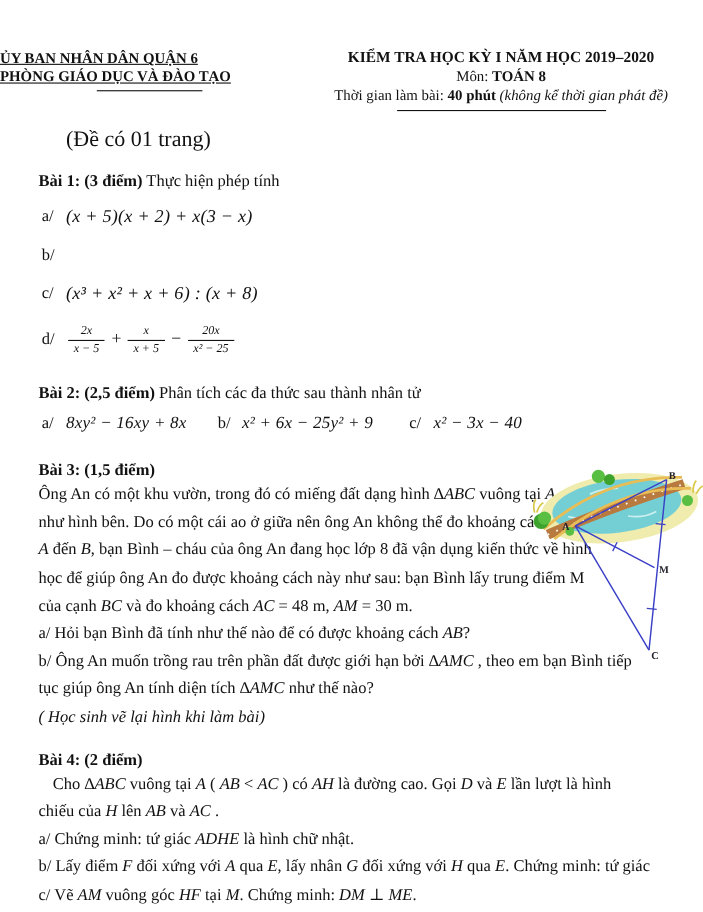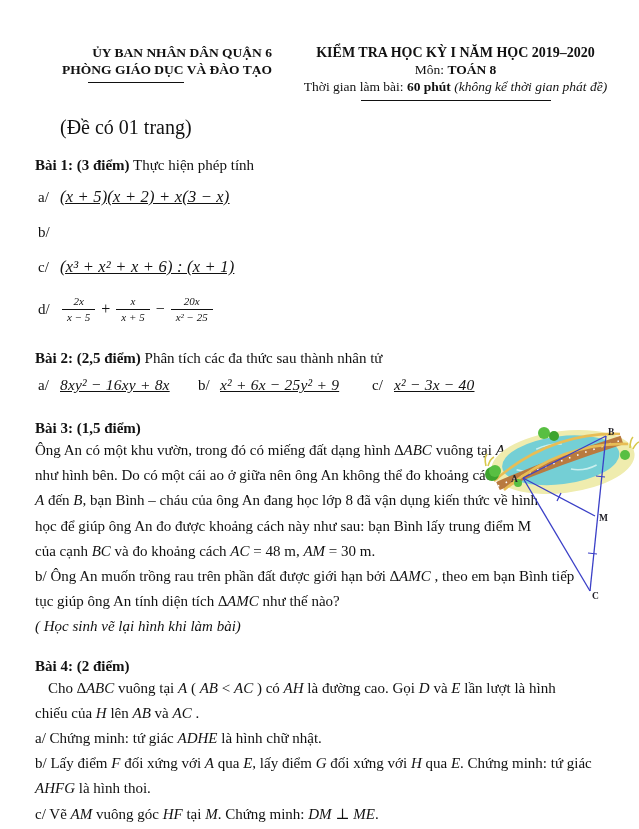--- a/index.html
+++ b/index.html
@@ -2,38 +2,38 @@
 <html style="--c-line: #3a3fc7; --c-label: #24232b; --c-island: #efecae; --c-water: #74cfd5; --c-bridge: #b97a3f; --c-rail: #e8bd55; --c-bush: #58bf42; --c-reed: #d8c84a;"><head>
 <meta charset="utf-8">
 <style>
   html,body{margin:0;padding:0;background:#ffffff;}
   body{width:639px;height:829px;overflow:hidden;
        font-family:"Liberation Serif","DejaVu Serif",serif;color:#111;}
   .page{position:relative;width:639px;height:829px;background:#fff;}
 
   
   .header{display:flex;margin-top:44px;}
-  .h-left{width:272px;text-align:right;}
+  .h-left{width:272px;text-align:left;text-decoration:underline;}
   .h-right{flex:1;text-align:center;}
   .h-line{font-size:13.5px;line-height:17px;}
   .bold{font-weight:bold;}
   .it{font-style:italic;}
   .h-title{font-size:14px;}
   .h-underline{height:0;border-top:1.4px solid #111;width:96px;margin:4px auto 0;}
   .h-underline.wide{width:190px;margin-top:5px;}
   .page-note{margin:15px 0 0 60px;font-size:20px;}
 
   
   .content{padding:0 20px 0 35px;}
   .sec-title{font-size:15px;line-height:20px;margin-top:16px;}
   .sec-title .t-bold{font-weight:bold;font-family:Liberation Serif, serif;}
 
   .math-item{display:flex;align-items:center;margin:9px 0 0 3px;min-height:26px;}
   .mi-label{font-size:15px;width:22px;flex:0 0 22px;}
-  .mexpr{font-size:16.5px;font-style:italic;letter-spacing:.2px;text-decoration:underline;}
+  .mexpr{font-size:16.5px;font-style:italic;letter-spacing:.2px;}
   .frac-row{margin-top:6px;min-height:46px;}
   .frac{display:inline-block;vertical-align:middle;text-align:center;
         font-size:11px;font-style:italic;line-height:1.12;margin:0 2px;}
   .frac .num{display:block;border-bottom:1.3px solid #111;padding:0 5px 1px;}
   .frac .den{display:block;padding:1px 5px 0;}
   .mop{font-size:16px;margin:0 4px;font-style:normal;}
 
   .b2-row{position:relative;height:26px;margin-top:8px;}
   .b2-item{position:absolute;top:0;display:flex;align-items:baseline;}
   .b2-item .mexpr{font-size:15.5px;text-align:center;}
@@ -66,41 +66,41 @@
 
   <div class="header">
     <div class="h-left">
       <div class="h-line bold">ỦY BAN NHÂN DÂN QUẬN 6</div>
       <div class="h-line bold">PHÒNG GIÁO DỤC VÀ ĐÀO TẠO</div>
       <div class="h-underline"></div>
     </div>
     <div class="h-right">
       <div class="h-line bold h-title">KIỂM TRA HỌC KỲ I NĂM HỌC 2019–2020</div>
       <div class="h-line"><span>Môn: </span><span class="bold">TOÁN 8</span></div>
-      <div class="h-line"><span>Thời gian làm bài: </span><span class="bold">60 phút</span><span class="it"> (không kể thời gian phát đề)</span></div>
+      <div class="h-line"><span>Thời gian làm bài: </span><span class="bold">40 phút</span><span class="it"> (không kể thời gian phát đề)</span></div>
       <div class="h-underline wide"></div>
     </div>
   </div>
 
   <div class="page-note">(Đề có 01 trang)</div>
 
   <div class="content">
 
     <div class="section">
       <div class="sec-title"><span class="t-bold">Bài 1: (3 điểm)</span><span> Thực hiện phép tính</span></div>
       <div class="math-item">
         <span class="mi-label">a/</span>
         <span class="mexpr">(x + 5)(x + 2) + x(3 − x)</span>
       </div>
       <div class="math-item">
         <span class="mi-label">b/</span>
       </div>
       <div class="math-item">
         <span class="mi-label">c/</span>
-        <span class="mexpr">(x³ + x² + x + 6) : (x + 1)</span>
+        <span class="mexpr">(x³ + x² + x + 6) : (x + 8)</span>
       </div>
       <div class="math-item frac-row">
         <span class="mi-label">d/</span>
         <span class="frac">
             <span class="num">2x</span>
             <span class="den">x − 5</span>
           </span>
         <span class="mop">+</span>
         <span class="frac">
             <span class="num">x</span>
@@ -132,32 +132,32 @@
       </div>
     </div>
 
     <div class="section">
       <div class="sec-title"><span class="t-bold">Bài 3: (1,5 điểm)</span></div>
       <div class="para-line"><span>Ông An có một khu vườn, trong đó có miếng đất dạng hình  </span><span class="rs-i">∆ABC</span><span> vuông tại </span><span class="rs-i">A</span></div>
       <div class="para-line"><span>như hình bên. Do có một cái ao ở giữa nên ông An không thể đo khoảng cách từ</span></div>
       <div class="para-line"><span class="rs-i">A</span><span> đến </span><span class="rs-i">B</span><span>, bạn Bình – cháu của ông An đang học lớp 8 đã vận dụng kiến thức về hình</span></div>
       <div class="para-line"><span>học để giúp ông An đo được khoảng cách này như sau: bạn Bình lấy trung điểm M</span></div>
       <div class="para-line"><span>của cạnh </span><span class="rs-i">BC</span><span> và đo khoảng cách </span><span class="rs-i">AC</span><span> = 48 m, </span><span class="rs-i">AM</span><span> = 30 m.</span></div>
+      <div class="para-line"><span>a/ Hỏi bạn Bình đã tính như thế nào để có được khoảng cách </span><span class="rs-i">AB</span><span>?</span></div>
       <div class="para-line"><span>b/ Ông An muốn trồng rau trên phần đất được giới hạn bởi  </span><span class="rs-i">∆AMC</span><span> , theo em bạn Bình tiếp</span></div>
       <div class="para-line"><span>tục giúp ông An tính diện tích  </span><span class="rs-i">∆AMC</span><span>  như thế nào?</span></div>
       <div class="para-line"><span class="rs-i">( Học sinh vẽ lại hình khi làm bài)</span></div>
     </div>
 
     <div class="section">
       <div class="sec-title"><span class="t-bold">Bài 4: (2 điểm)</span></div>
       <div class="para-line line-indent"><span>Cho </span><span class="rs-i">∆ABC</span><span> vuông tại </span><span class="rs-i">A</span><span> ( </span><span class="rs-i">AB</span><span> &lt; </span><span class="rs-i">AC</span><span> ) có </span><span class="rs-i">AH</span><span> là đường cao. Gọi </span><span class="rs-i">D</span><span> và </span><span class="rs-i">E</span><span> lần lượt là hình</span></div>
       <div class="para-line"><span>chiếu của </span><span class="rs-i">H</span><span> lên </span><span class="rs-i">AB</span><span> và </span><span class="rs-i">AC</span><span> .</span></div>
       <div class="para-line"><span>a/ Chứng minh: tứ giác </span><span class="rs-i">ADHE</span><span> là hình chữ nhật.</span></div>
-      <div class="para-line"><span>b/ Lấy điểm </span><span class="rs-i">F</span><span> đối xứng với </span><span class="rs-i">A</span><span> qua </span><span class="rs-i">E</span><span>, lấy điểm </span><span class="rs-i">G</span><span> đối xứng với </span><span class="rs-i">H</span><span> qua </span><span class="rs-i">E</span><span>. Chứng minh: tứ giác</span></div>
-      <div class="para-line"><span class="rs-i">AHFG</span><span> là hình thoi.</span></div>
+      <div class="para-line"><span>b/ Lấy điểm </span><span class="rs-i">F</span><span> đối xứng với </span><span class="rs-i">A</span><span> qua </span><span class="rs-i">E</span><span>, lấy nhân </span><span class="rs-i">G</span><span> đối xứng với </span><span class="rs-i">H</span><span> qua </span><span class="rs-i">E</span><span>. Chứng minh: tứ giác</span></div>
       <div class="para-line"><span>c/ Vẽ </span><span class="rs-i">AM</span><span> vuông góc </span><span class="rs-i">HF</span><span> tại </span><span class="rs-i">M</span><span>. Chứng minh: </span><span class="rs-i">DM</span><span> ⊥ </span><span class="rs-i">ME</span><span>.</span></div>
     </div>
   </div>
 
   <svg class="fig" viewBox="0 0 161 180" xmlns="http://www.w3.org/2000/svg">
 
     <g transform="rotate(-7 85 36)">
       <ellipse class="pond-island" cx="85" cy="36" rx="72" ry="31"></ellipse>
       <ellipse class="pond-water" cx="83" cy="34" rx="59" ry="24"></ellipse>
       <path class="pond-wave" d="M38,38 q14,6 30,3"></path>

